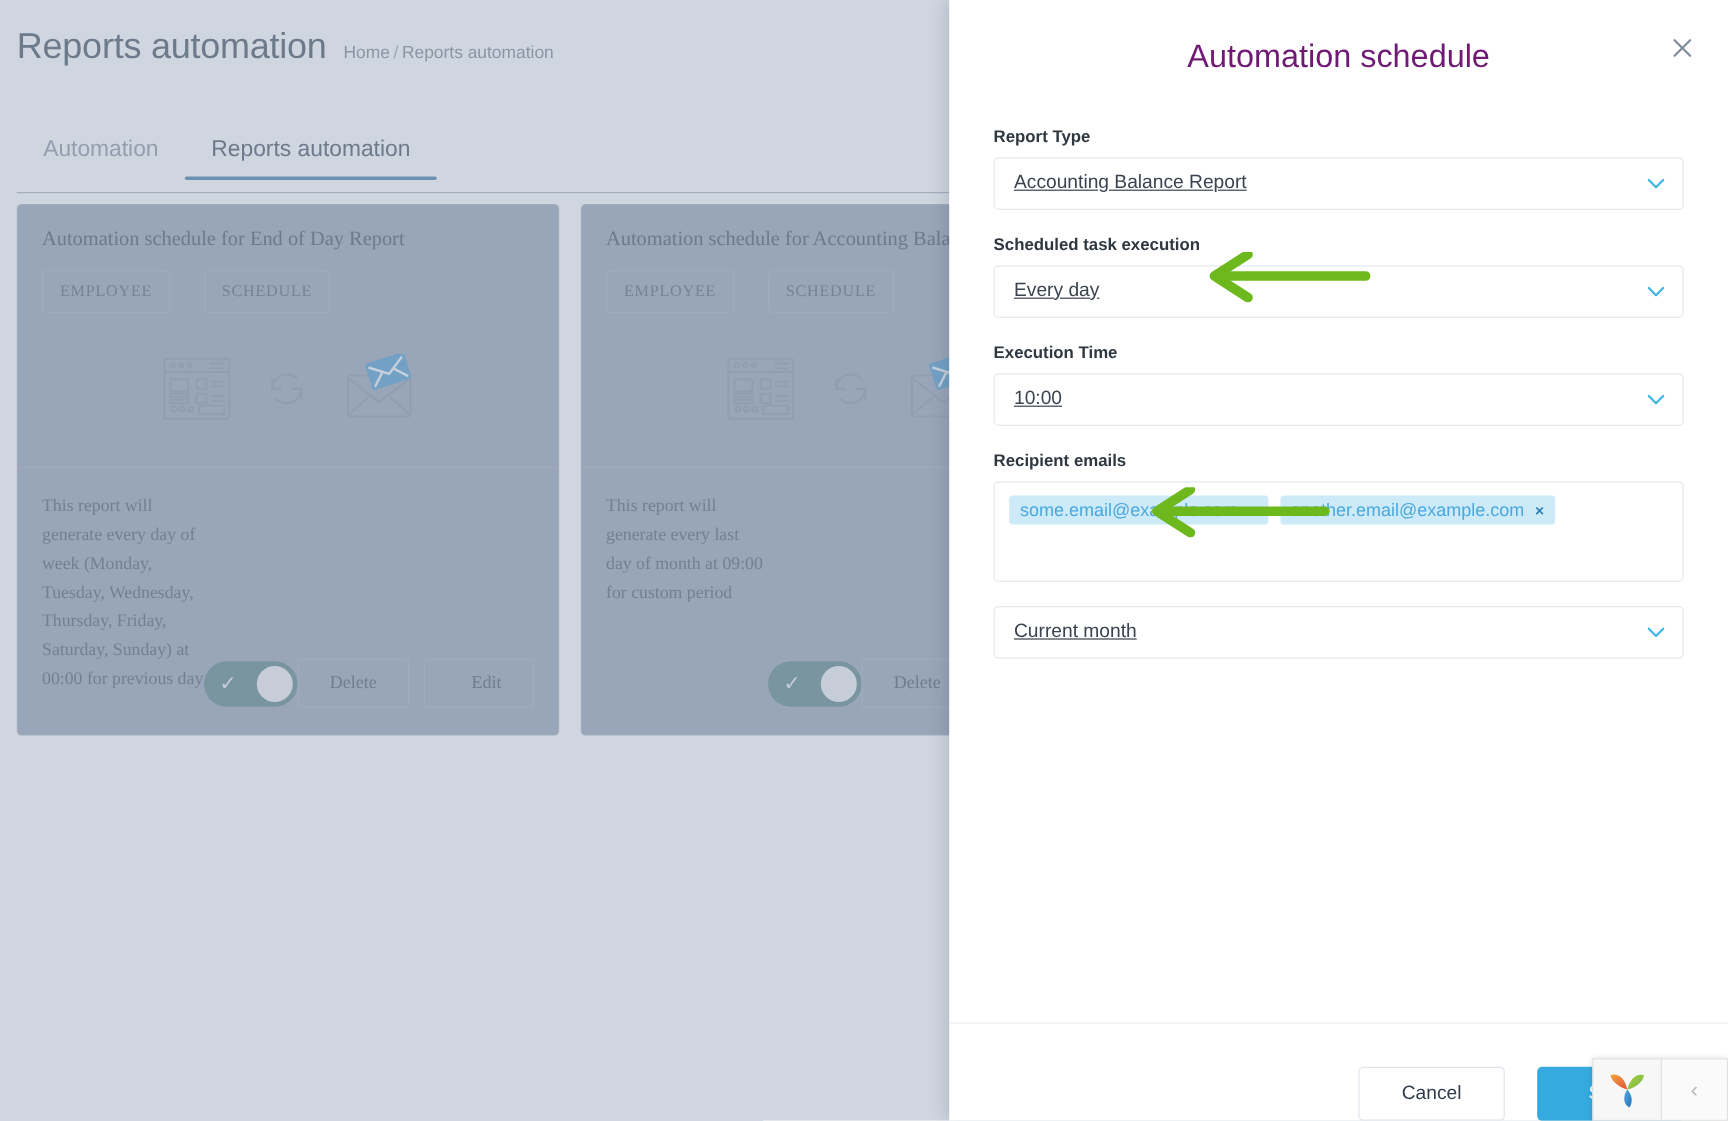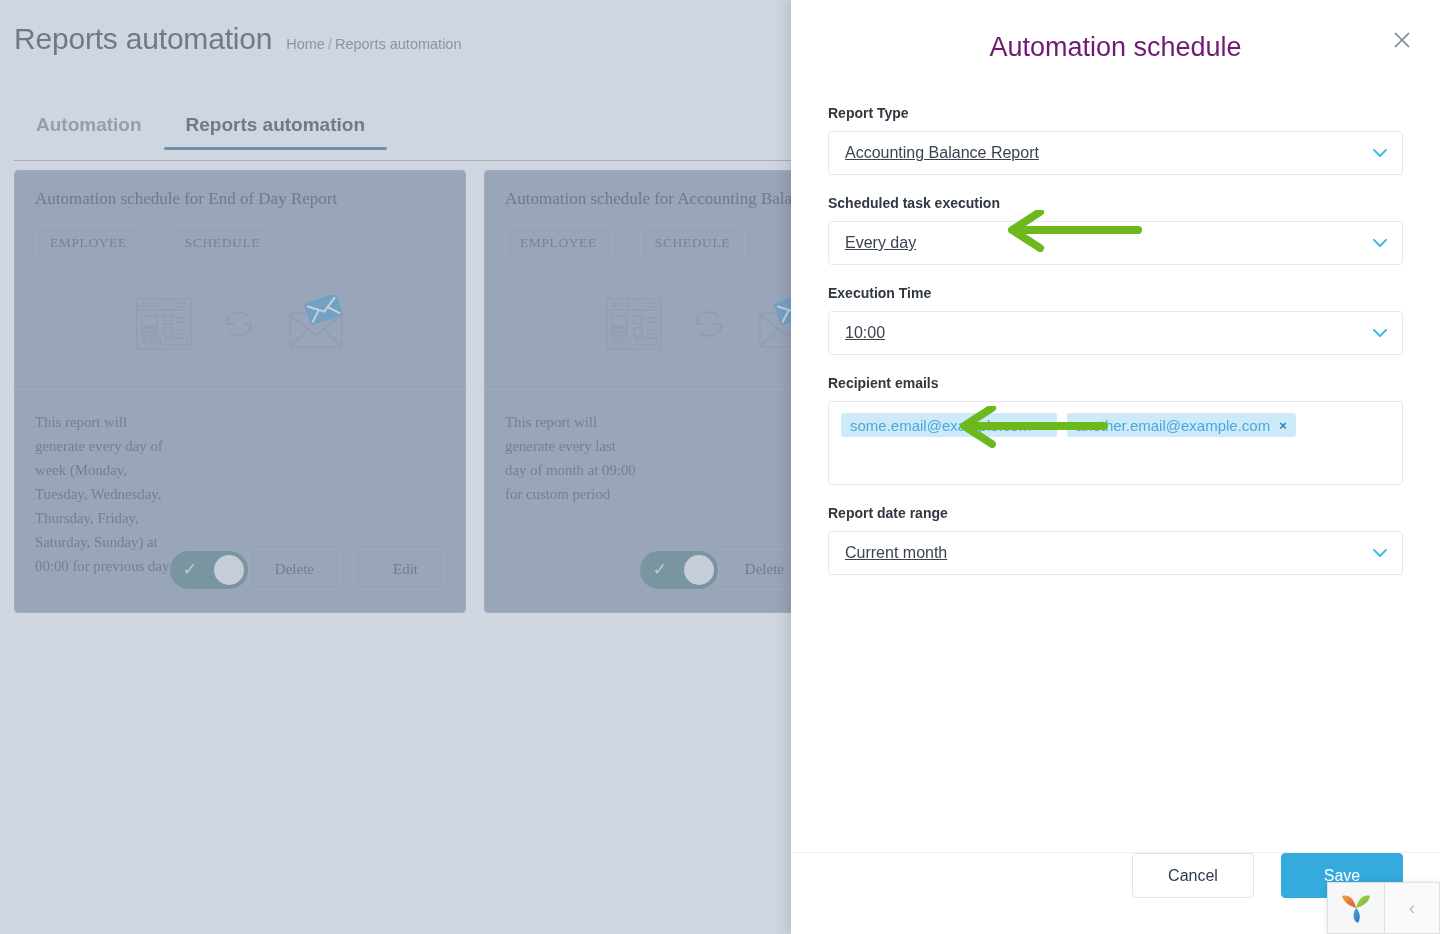--- a/index.html
+++ b/index.html
@@ -18,21 +18,21 @@
     width: 1440px; height: 934px;
     background: #ffffff;
   }
   .bg-inner { position: absolute; left: 0; top: 0; width: 1155px; height: 934px; }
 
   .page-head { position: absolute; left: 14px; top: 22px; display: flex; align-items: baseline; gap: 14px; }
   .page-title { font-size: 30px; font-weight: 400; color: #5b6775; letter-spacing: -0.2px; }
   .crumbs { font-size: 14.5px; color: #8a939f; }
   .crumbs .sep { color: #a9b1bb; margin: 0 3px; }
 
-  .tabs { position: absolute; left: 14px; top: 108px; display: flex; align-items: flex-start; font-weight: bold; }
+  .tabs { position: absolute; left: 14px; top: 108px; display: flex; align-items: flex-start; }
   .tab { font-size: 19px; color: #9aa3b0; padding: 6px 22px 14px 22px; position: relative; }
   .tab.active { color: #5b6775; }
   .tab.active::after {
     content: ""; position: absolute; left: 0; right: 0; bottom: 0;
     height: 3px; background: #5b8db3; border-radius: 2px;
   }
   .tabs-rule { position: absolute; left: 14px; top: 160px; width: 1412px; height: 1px; background: #b3bdc9; }
 
   .cards { position: absolute; left: 14px; top: 170px; display: flex; gap: 18px; font-family: Liberation Serif, serif; }
   .card {
@@ -109,21 +109,21 @@
   }
   .email-chip {
     background: #cdeaf9; border-radius: 3px; height: 24px;
     display: flex; align-items: center; gap: 9px; padding: 0 9px;
     font-size: 15px; color: #4aa8dd;
   }
   .email-chip .x { font-size: 13px; color: #2e7fb4; font-weight: bold; }
 
   .modal-foot {
     flex: none; height: 82px; border-top: 1px solid #eceff3;
-    display: flex; align-items: flex-start; justify-content: flex-end;
+    display: flex; align-items: flex-end; justify-content: flex-end;
     padding: 0 37px; gap: 27px;
   }
   .btn {
     height: 45px; border-radius: 4px; font-size: 16px;
     display: flex; align-items: center; justify-content: center;
   }
   .btn-cancel { width: 122px; border: 1px solid #dfe4ec; background: #fff; color: #2f3a4a; }
   .btn-save { width: 122px; border: 1px solid #35aadf; background: #35aadf; color: #ffffff; }
 
   
@@ -369,21 +369,20 @@
             <span class="x">×</span>
           </span>
           <span class="email-chip">
             <span>another.email@example.com</span>
             <span class="x">×</span>
           </span>
         </div>
       </div>
 
       <div class="field">
-        <span class="field-label">Report date range</span>
         <div class="select">
           <span>Current month</span>
           <span class="caret">
             <svg width="14" height="9" viewBox="0 0 14 9" fill="none" stroke="#41b6ea" stroke-width="1.9" stroke-linecap="round" stroke-linejoin="round">
                 <polyline points="1,1.5 7,7.5 13,1.5"></polyline>
               </svg>
           </span>
         </div>
       </div>
 

